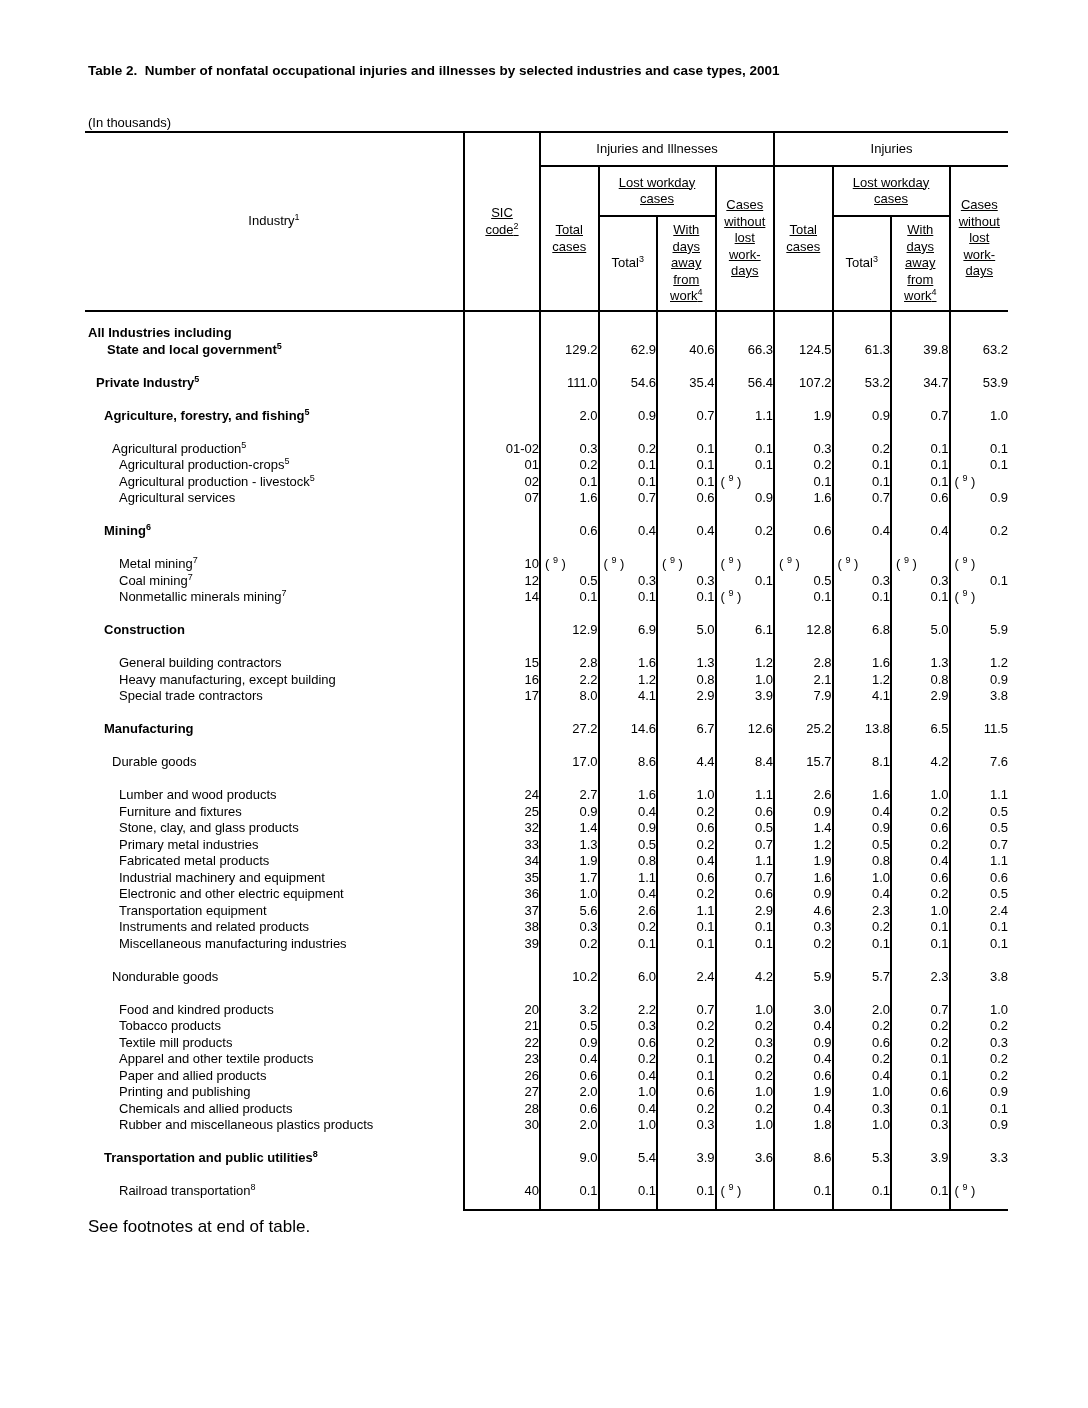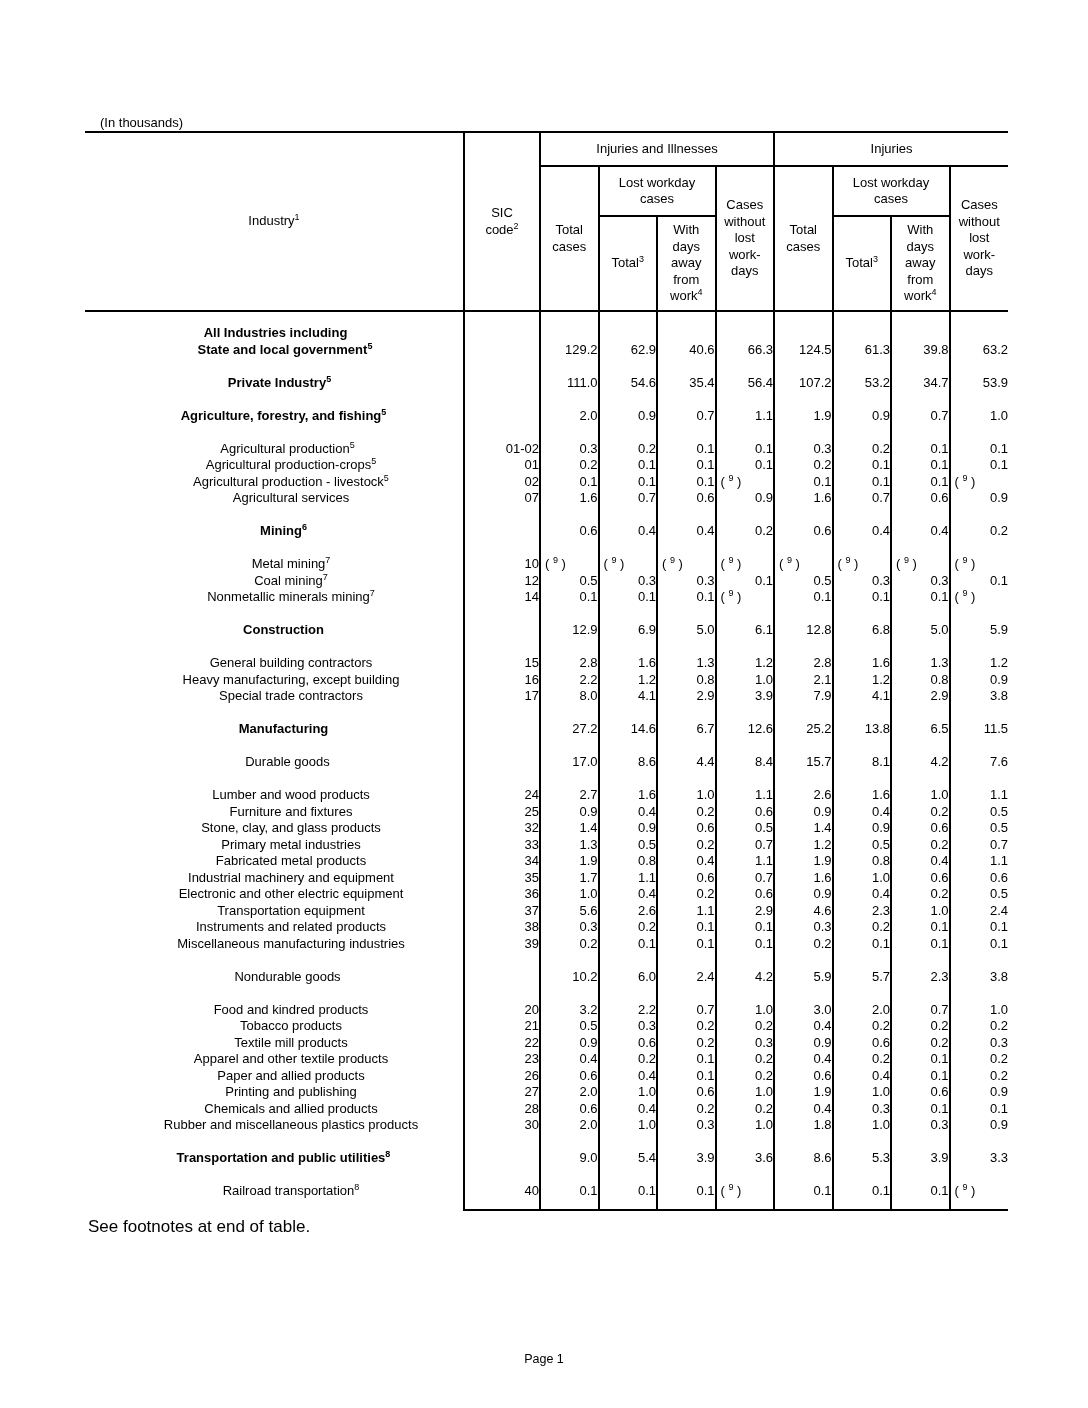--- a/index.html
+++ b/index.html
@@ -8,60 +8,61 @@
     font-family:"Liberation Sans", sans-serif; color:#000;
   }
   .title {
     position:absolute; left:88px; top:63px; font-size:13.5px; font-weight:bold;
     white-space:pre;
   }
   .subtitle {
     position:absolute; left:0; top:96px; width:1088px; text-align:center;
     font-size:13.5px; font-weight:bold;
   }
-  .units { position:absolute; left:100px; top:115px; font-size:13px; }
+  .units { position:absolute; left:88px; top:115px; font-size:13px; }
   .footnote-ref { position:absolute; left:88px; top:1217px; font-size:17px; }
   .pagenum { position:absolute; left:0; top:1352px; width:1088px; text-align:center; font-size:12.5px; }
 
   table.stats {
     position:absolute; left:85px; top:131px; width:923px;
     border-collapse:collapse; table-layout:fixed;
     font-size:13px; line-height:16.5px;
   }
   table.stats th, table.stats td { padding:0; font-weight:normal; }
 
   
   .bl { border-left:2px solid #000; }
   
   thead th { vertical-align:middle; text-align:center;margin-top:8px; }
   thead tr.r1 th { border-top:2.5px solid #000; }
   .gb { border-bottom:2px solid #000; }   
   .hb { border-bottom:2px solid #000; }   
   .eb { border-bottom:2px solid #000; }   
 
-  .pre { white-space:pre-line; }
+  .pre { white-space:pre-line;text-decoration:underline; }
   sup { font-size:9px; line-height:0; vertical-align:super; }
 
   tbody td { vertical-align:bottom; }
   tbody tr { height:16.5px; }
   tbody tr.gap { height:16.5px; }
   tbody tr.pad-top { height:14px; }
   tbody tr.endrow { height:10px; }
 
   .c-val { text-align:right; padding-right:3px; }
   .c-val.fn { text-align:left; padding-left:4px; }
   .c-sic { text-align:right; padding-right:4px; }
-  .lbl { line-height:16.5px;text-align:center; }
+  .lbl { line-height:16.5px; }
   .lbl.b { font-weight:bold; }
 </style>
 </head>
 <body>
 
 <div class="page">
 
+  <div class="title">Table 2.  Number of nonfatal occupational injuries and illnesses by selected industries and case types, 2001</div>
   <div class="units">(In thousands)</div>
 
   <table class="stats">
     <colgroup>
       <col style="width:379px">
       <col style="width:76px">
       <col style="width:58.5px">
         <col style="width:58.5px">
         <col style="width:58.5px">
         <col style="width:58.5px">
@@ -836,15 +837,14 @@
           <td class="c-val bl eb"></td>
           <td class="c-val bl eb"></td>
           <td class="c-val bl eb"></td>
           <td class="c-val bl eb"></td>
           <td class="c-val bl eb"></td>
         </tr>
       </tbody>
   </table>
 
   <div class="footnote-ref">See footnotes at end of table.</div>
-  <div class="pagenum">Page 1</div>
 
 </div>
 
 </body></html>

